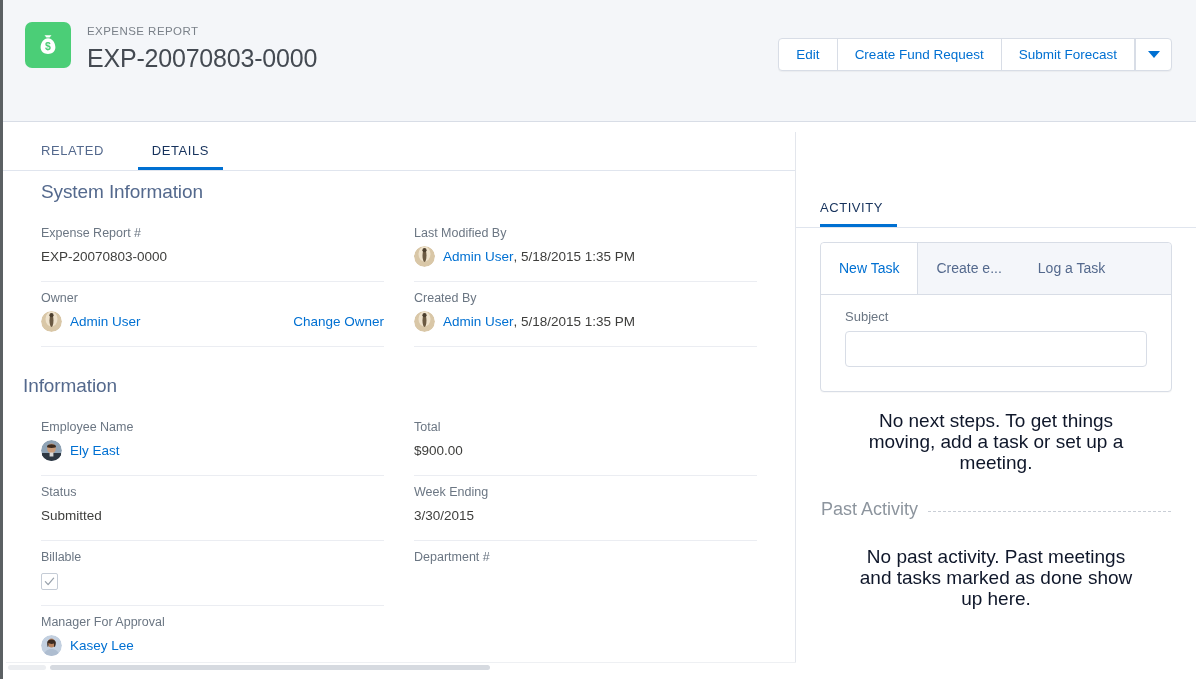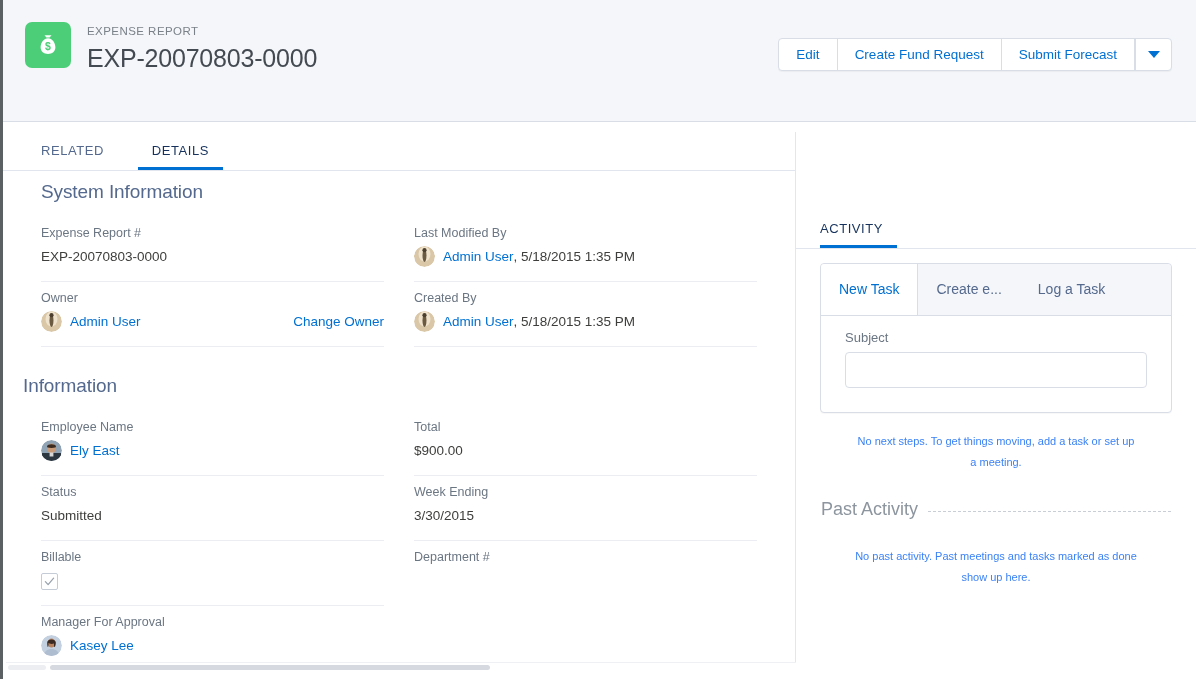--- a/index.html
+++ b/index.html
@@ -301,22 +301,22 @@
     white-space: nowrap;
   }
   .divider-title .dt-line {
     flex: 1;
     border-top: 1px dashed #c9ced6;
     height: 0;
     margin-top: 4px;
   }
   .empty-msg {
     text-align: center;
-    font-size: 11px;
-    color: #3b82f6;
+    font-size: 19px;
+    color: #0f172a;
     line-height: 21px;
     padding: 18px 34px 4px 34px;
   }
   .empty-msg.past { padding-top: 26px; }
 
   
   .hscroll {
     position: absolute;
     left: 3px;
     bottom: 0;

